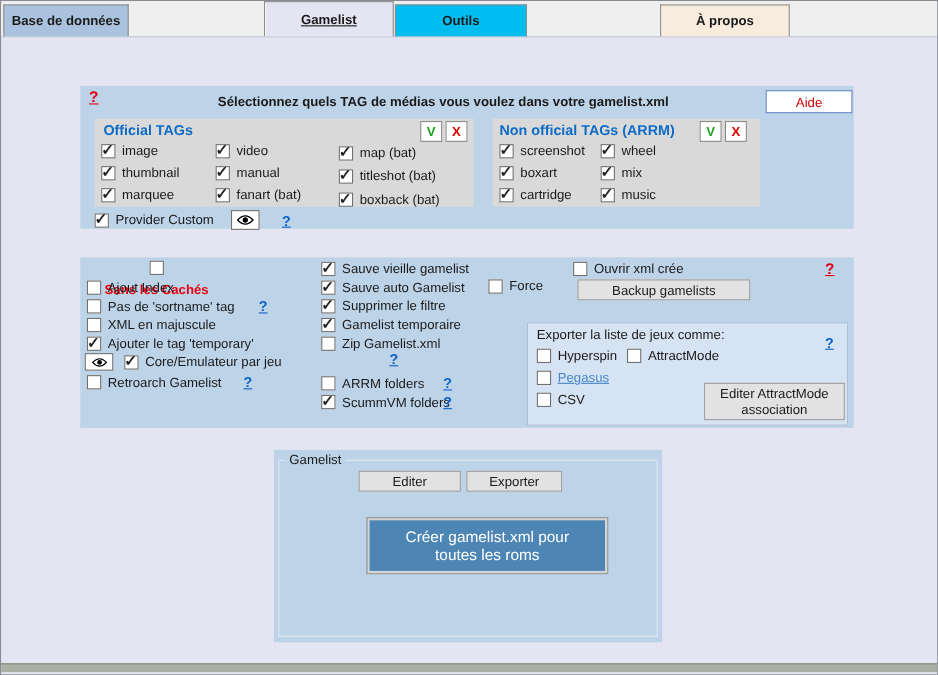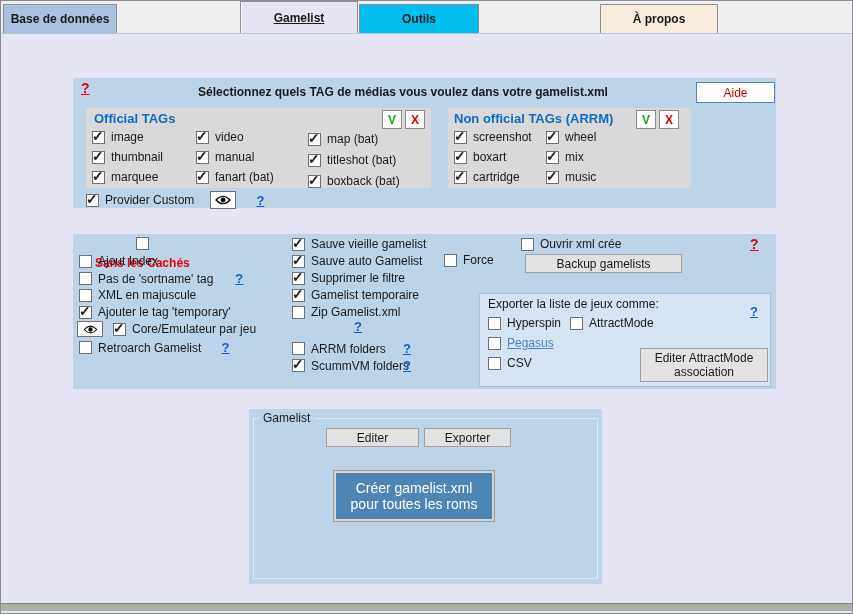--- a/index.html
+++ b/index.html
@@ -46,21 +46,21 @@
     font-family:inherit;cursor:pointer;}
   .vx{position:absolute;width:20px;height:19px;background:#fff;border:1px solid #8a8a8a;
     box-sizing:border-box;display:flex;align-items:center;justify-content:center;
     font-weight:bold;font-size:12px;cursor:pointer;}
   .v{color:#1fa01f;} .x{color:#e00000;}
   .eyebtn{background:#fff;border:1px solid #707070;box-sizing:border-box;display:flex;
     align-items:center;justify-content:center;cursor:pointer;flex:none;}
   #aidebtn{position:absolute;left:623px;top:4px;width:77px;height:19px;background:#fff;
     border:1px solid #5b7fc4;color:#d00000;font-size:12px;display:flex;align-items:center;
     justify-content:center;cursor:pointer;}
-  #createbtn{position:absolute;left:85px;top:62px;width:160px;height:50px;background:#4d86b4;
+  #createbtn{position:absolute;left:85px;top:62px;width:218px;height:50px;background:#4d86b4;
     border:2px solid #d4d4d4;outline:1px solid #9a9a9a;color:#fff;font-size:14px;
     display:flex;align-items:center;justify-content:center;text-align:center;
     padding:0 14px;box-sizing:border-box;cursor:pointer;}
   .statusbar{position:absolute;left:0;right:0;bottom:2px;height:7px;background:#abb0a4;
     border-top:1px solid #82877b;}
 </style>
 </head>
 <body>
 
 <div class="window">

